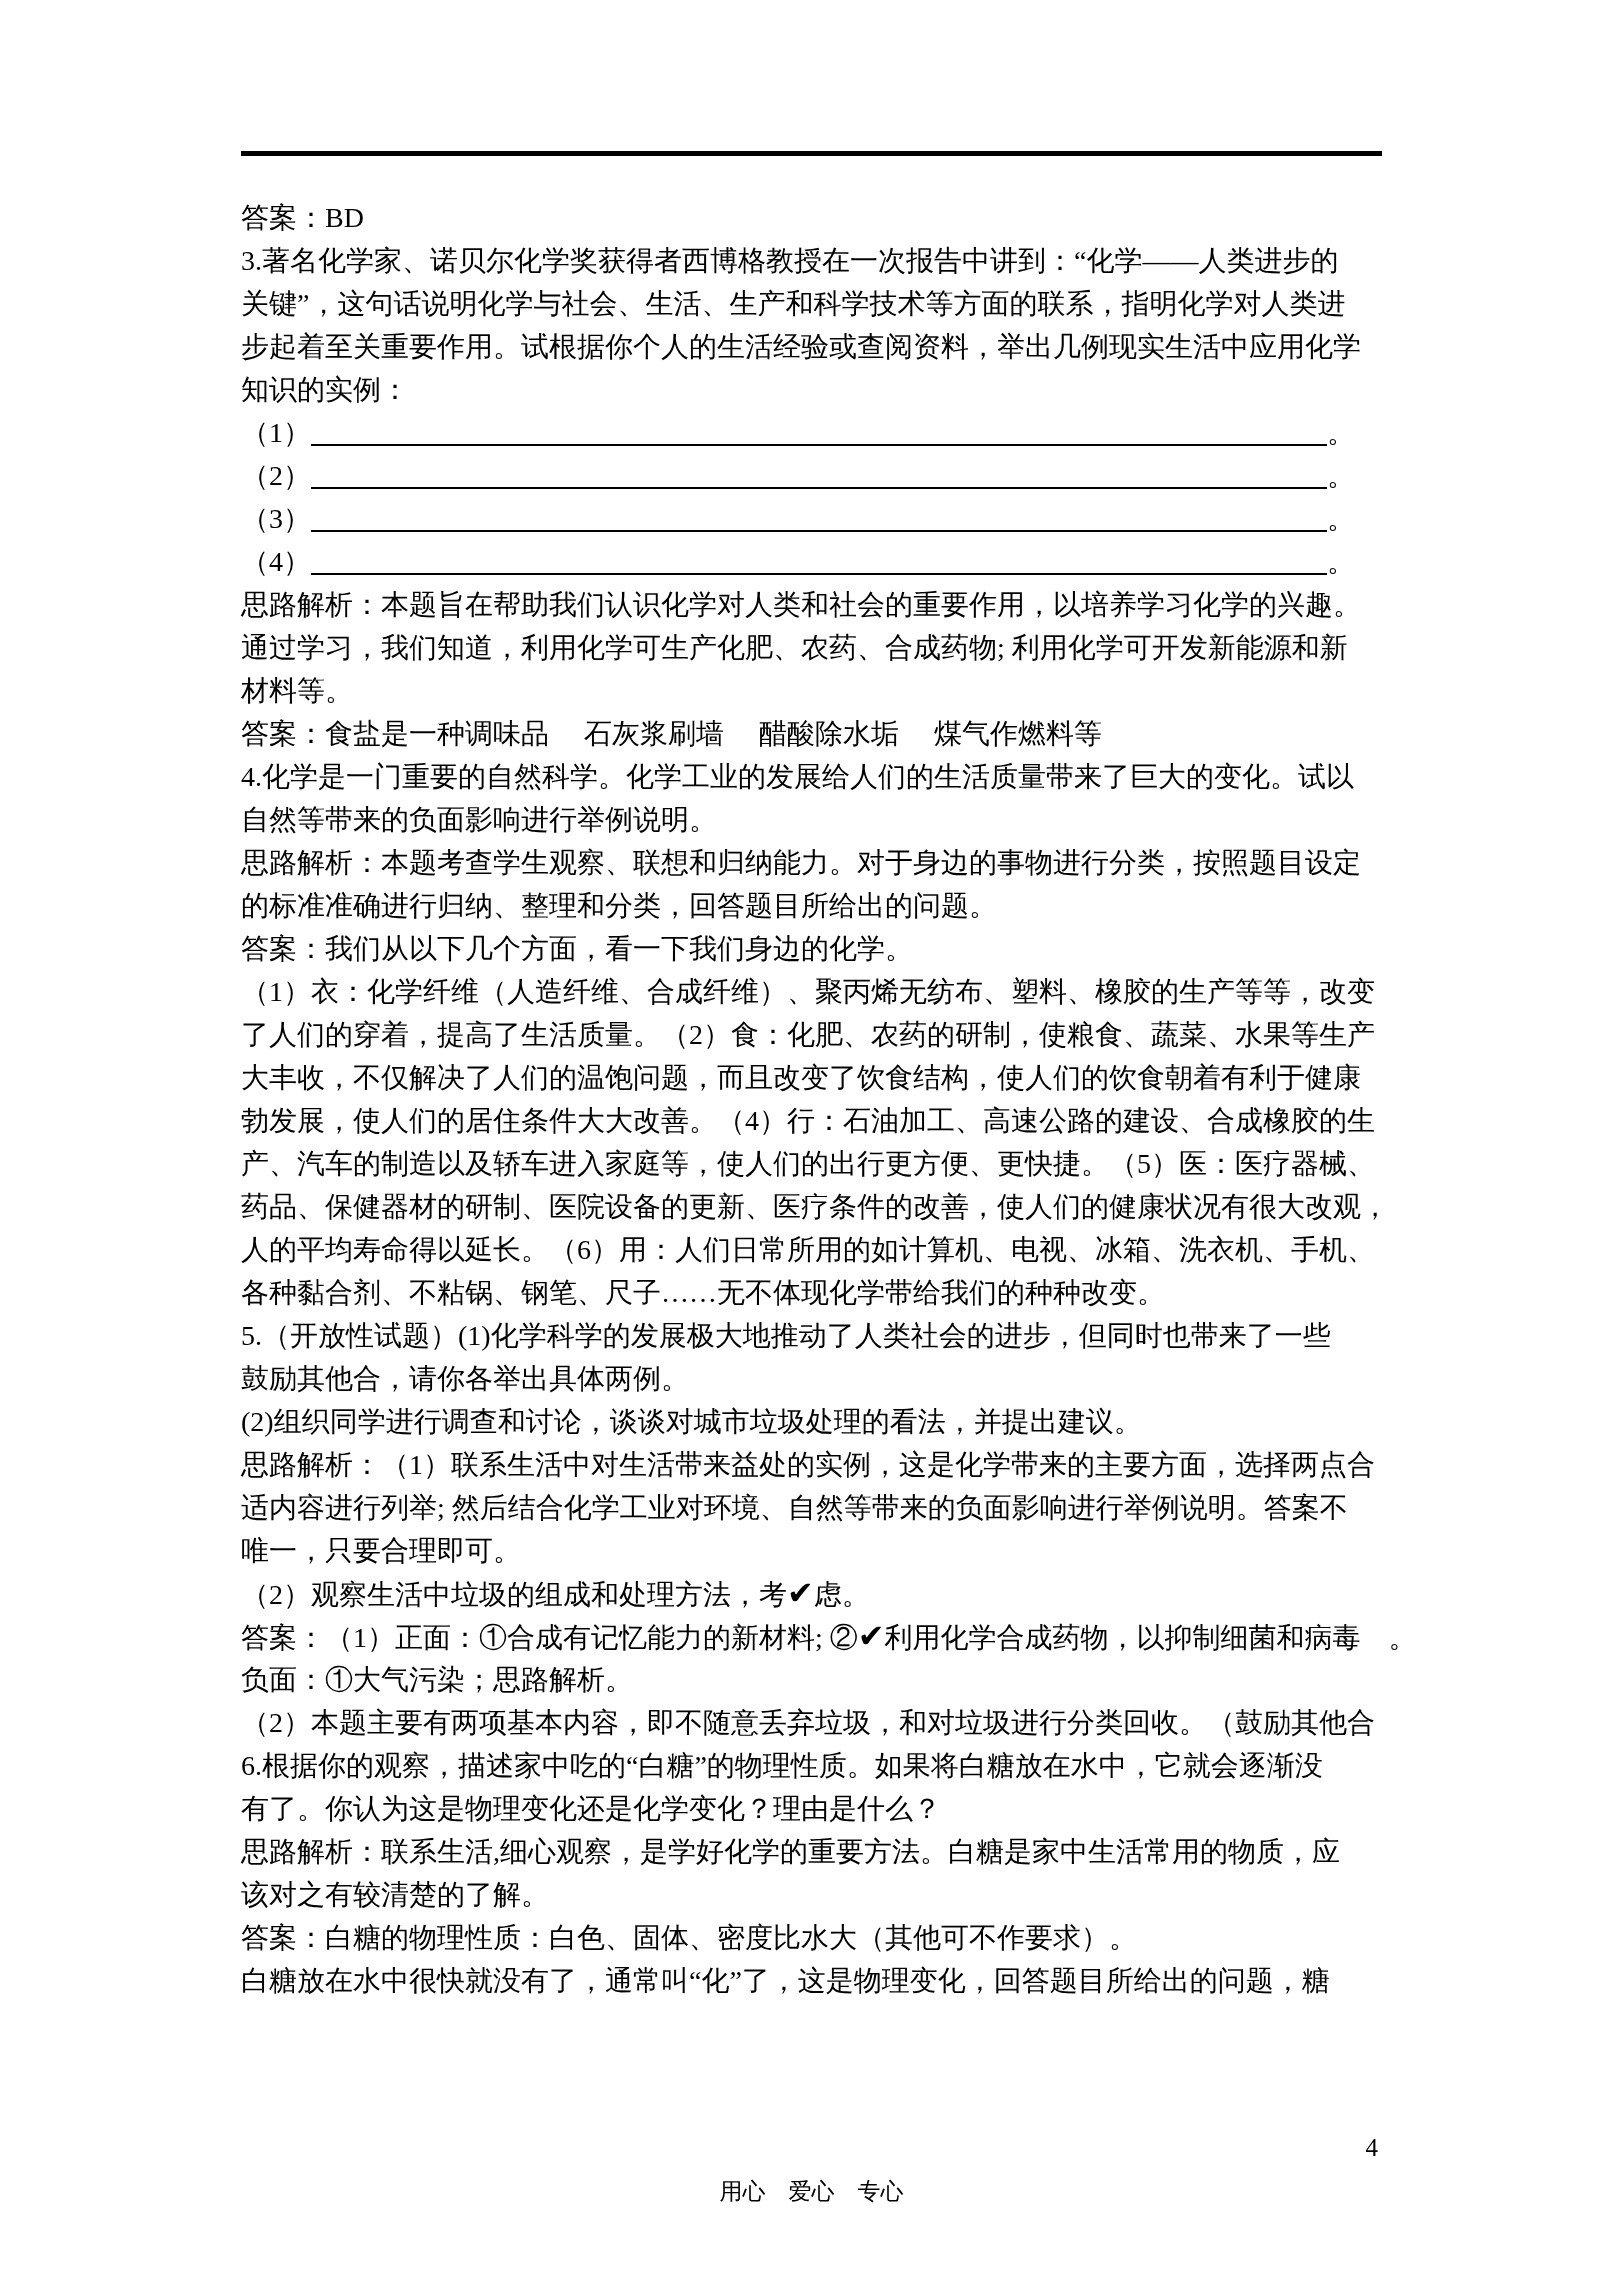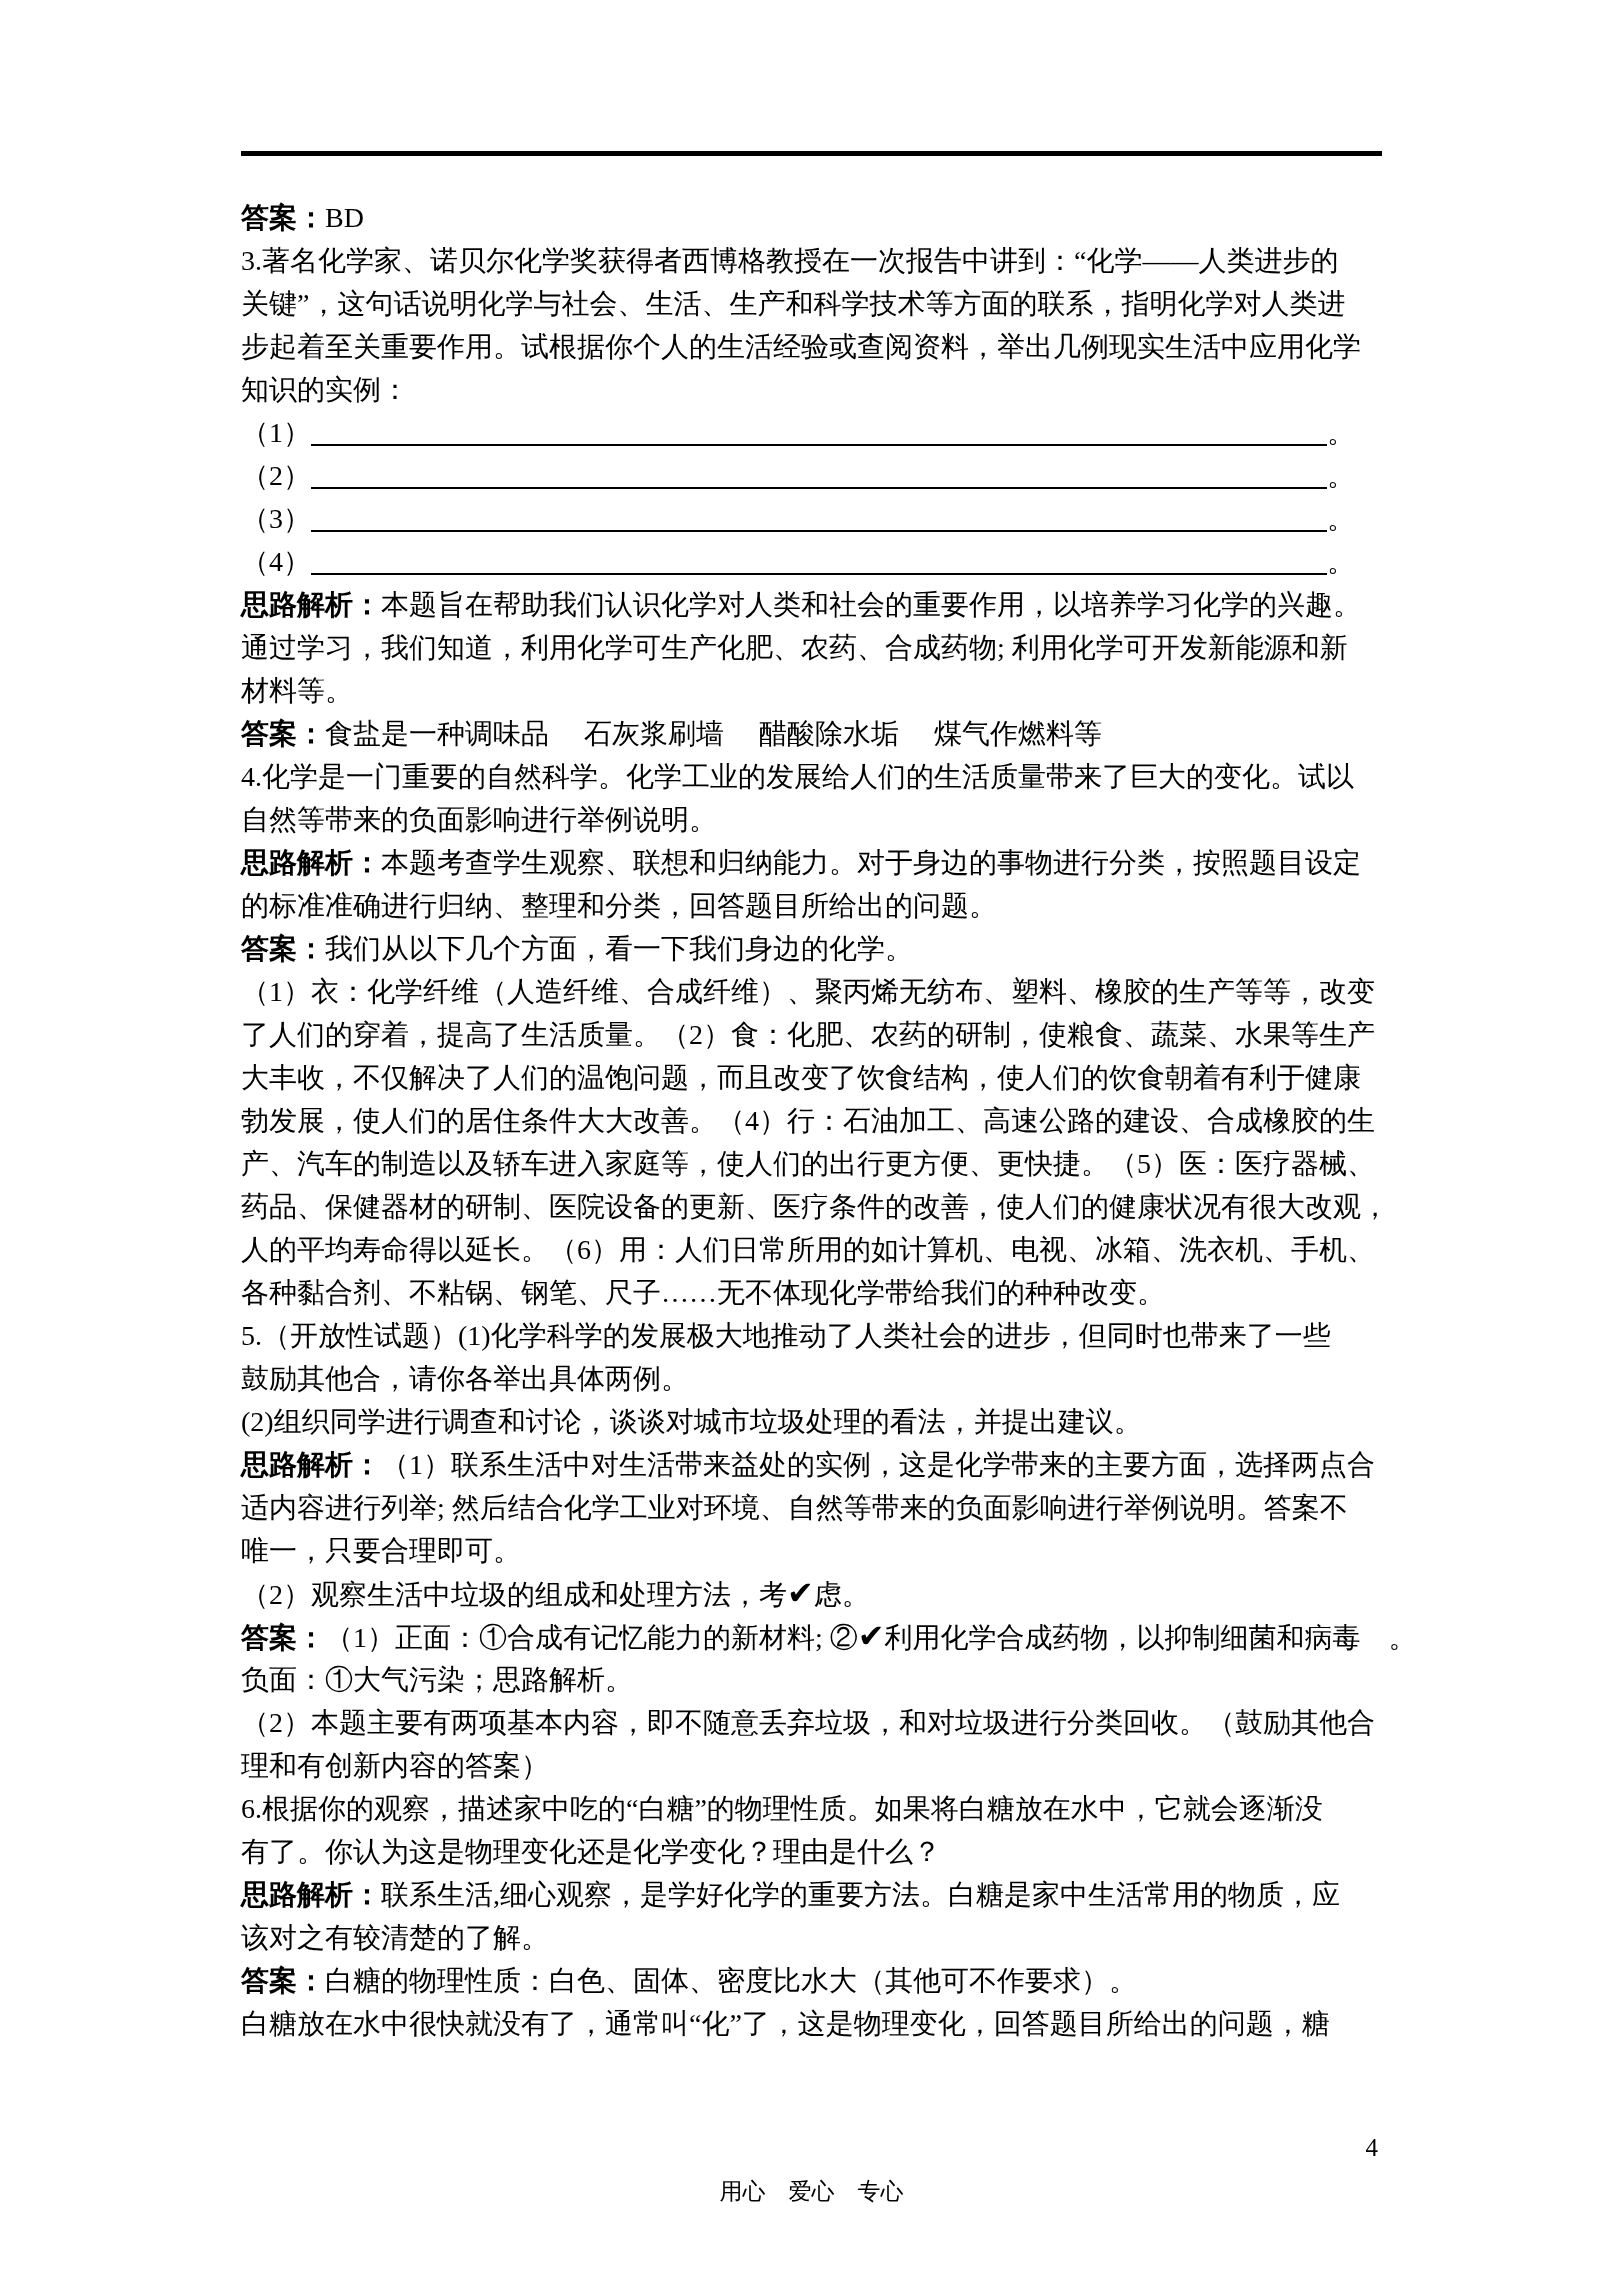--- a/index.html
+++ b/index.html
@@ -30,21 +30,21 @@
     top: 196px;
     width: 1141px;
   }
   .line {
     height: 43px;
     line-height: 43px;
     font-size: 28px;
     white-space: pre;
   }
   .prefix {
-    font-weight: bold;
+    font-weight: normal;
   }
   .check-icon {
     font-weight: bold;
     font-size: 32px;
     font-family: "DejaVu Sans", "Liberation Sans", sans-serif;
     letter-spacing: 0;
   }
   .blank-row {
     display: flex;
     align-items: stretch;
@@ -112,21 +112,20 @@
       <div class="line">5.（开放性试题）(1)化学科学的发展极大地推动了人类社会的进步，但同时也带来了一些</div>
       <div class="line">鼓励其他合，请你各举出具体两例。</div>
       <div class="line">(2)组织同学进行调查和讨论，谈谈对城市垃圾处理的看法，并提出建议。</div>
       <div class="line"><span class="prefix">思路解析：</span>（1）联系生活中对生活带来益处的实例，这是化学带来的主要方面，选择两点合</div>
       <div class="line">适内容进行列举; 然后结合化学工业对环境、自然等带来的负面影响进行举例说明。答案不</div>
       <div class="line">唯一，只要合理即可。</div>
       <div class="line">（2）观察生活中垃圾的组成和处理方法，考<span class="check-icon">✔</span>虑。</div>
       <div class="line"><span class="prefix">答案：</span>（1）正面：①合成有记忆能力的新材料; ②<span class="check-icon">✔</span>利用化学合成药物，以抑制细菌和病毒　。</div>
       <div class="line">负面：①大气污染；思路解析。</div>
       <div class="line">（2）本题主要有两项基本内容，即不随意丢弃垃圾，和对垃圾进行分类回收。（鼓励其他合</div>
-      <div class="line">理和有创新内容的答案）</div>
       <div class="line">6.根据你的观察，描述家中吃的“白糖”的物理性质。如果将白糖放在水中，它就会逐渐没</div>
       <div class="line">有了。你认为这是物理变化还是化学变化？理由是什么？</div>
       <div class="line"><span class="prefix">思路解析：</span>联系生活,细心观察，是学好化学的重要方法。白糖是家中生活常用的物质，应</div>
       <div class="line">该对之有较清楚的了解。</div>
       <div class="line"><span class="prefix">答案：</span>白糖的物理性质：白色、固体、密度比水大（其他可不作要求）。</div>
       <div class="line">白糖放在水中很快就没有了，通常叫“化”了，这是物理变化，回答题目所给出的问题，糖</div>
     </div>
   <div class="footer">用心　爱心　专心</div>
   <div class="pagenum">4</div>
 </div>

